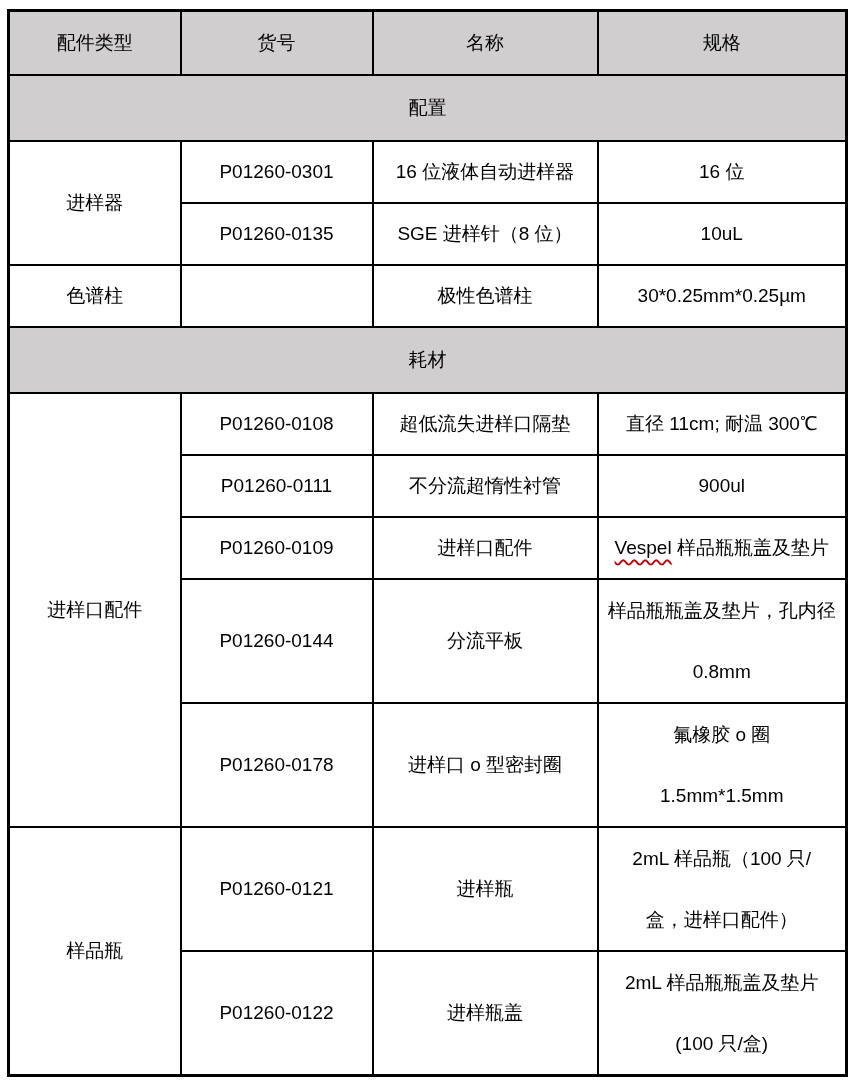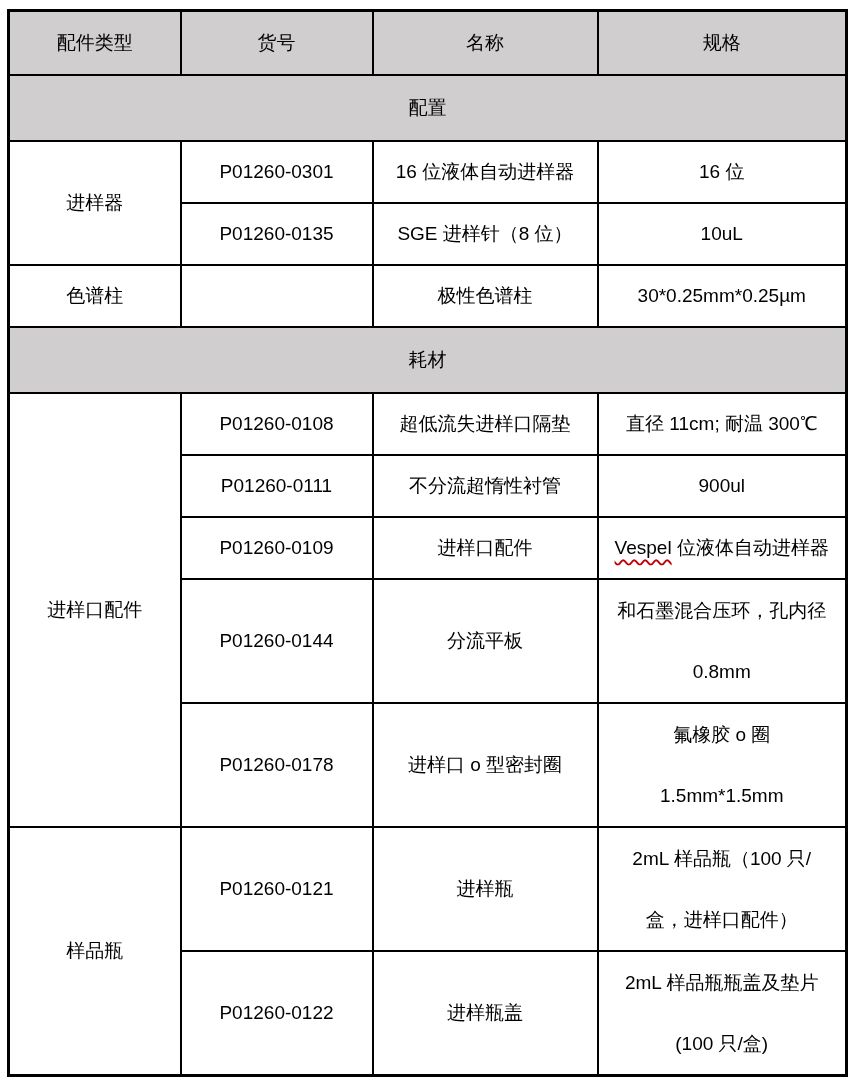--- a/index.html
+++ b/index.html
@@ -108,28 +108,28 @@
 
       <tr class="rs">
         <td>P01260-0111</td>
         <td>不分流超惰性衬管</td>
         <td>900ul</td>
       </tr>
 
       <tr class="rs">
         <td>P01260-0109</td>
         <td>进样口配件</td>
-        <td><span class="misspell">Vespel</span><span> 位液体自动进样器</span></td>
+        <td><span class="misspell">Vespel</span><span> 样品瓶瓶盖及垫片</span></td>
       </tr>
 
       <tr class="rd">
         <td>P01260-0144</td>
         <td>分流平板</td>
         <td>
-          <div class="specline">和石墨混合压环，孔内径</div>
+          <div class="specline">样品瓶瓶盖及垫片，孔内径</div>
           <div class="specline">0.8mm</div>
         </td>
       </tr>
 
       <tr class="rd">
         <td>P01260-0178</td>
         <td>进样口 o 型密封圈</td>
         <td>
           <div class="specline">氟橡胶 o 圈</div>
           <div class="specline">1.5mm*1.5mm</div>

